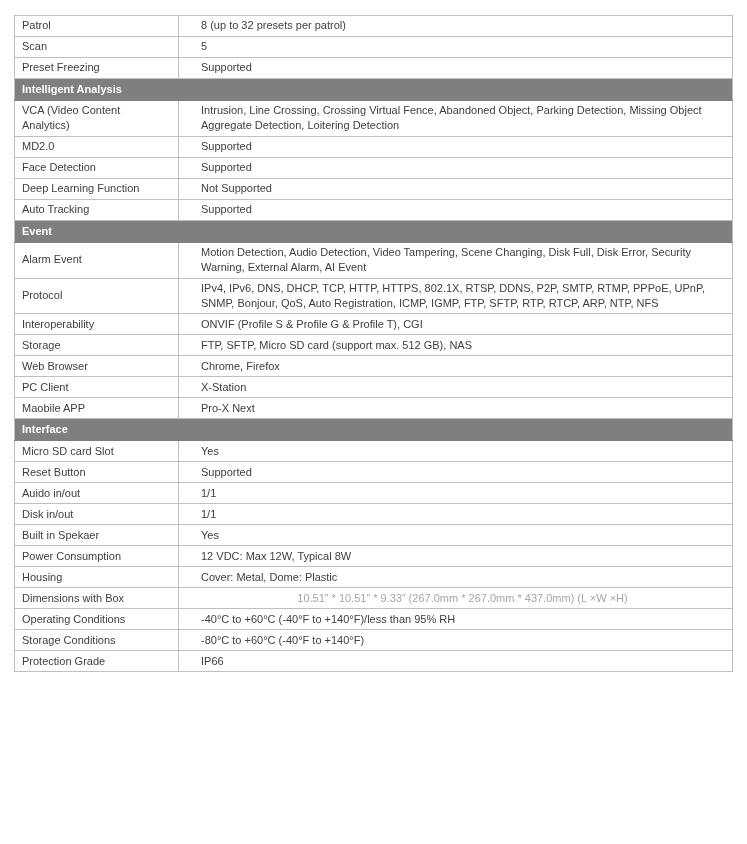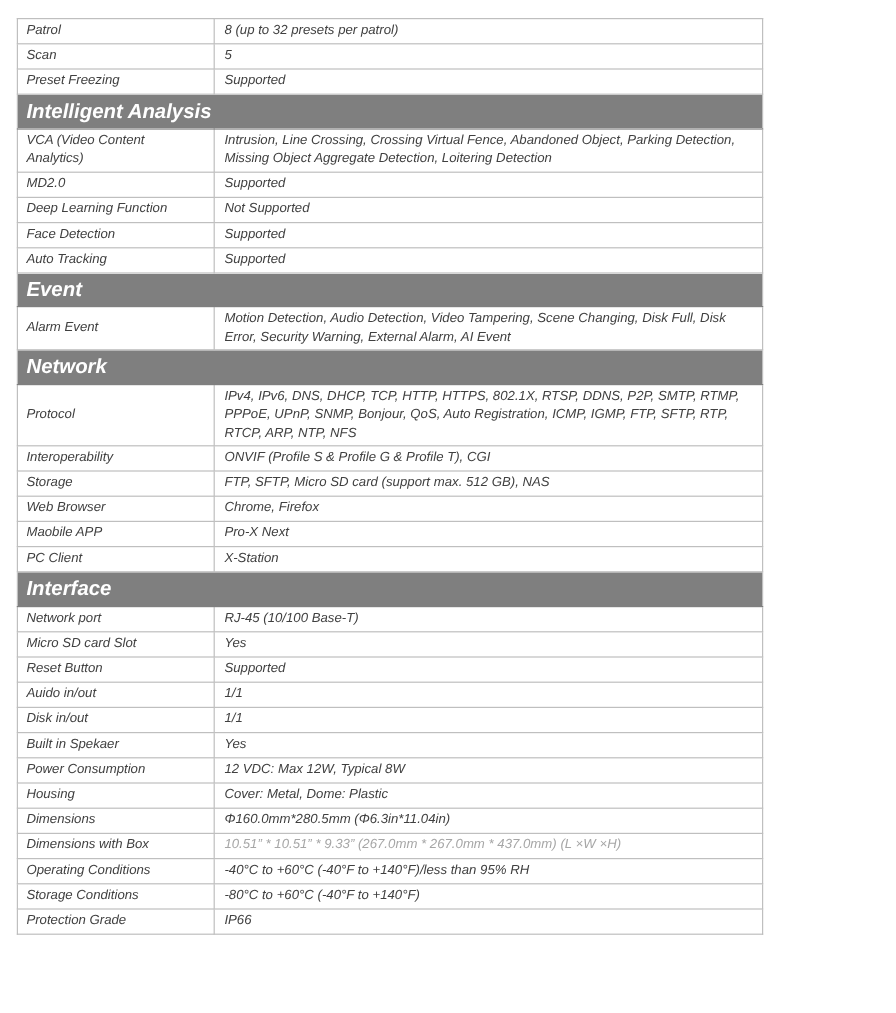--- a/index.html
+++ b/index.html
@@ -13,53 +13,53 @@
     width: 747px;
     height: 844px;
     box-sizing: border-box;
     padding: 15px 14px;
     background: #ffffff;
     overflow: hidden;
   }
   table.spec-table {
     border-collapse: collapse;
     table-layout: fixed;
-    width: 622px;
-    font-style: italic;
+    width: 719px;
   }
   table.spec-table td {
     border: 1px solid var(--border-color, #bfbfbf);
     font-size: 11px;
     line-height: 1.4;
     color: var(--text-color, #404040);
     padding: 2px 8px;
     height: 16px;
     vertical-align: middle;
     overflow: hidden;
   }
   table.spec-table td.label {
     width: 148px;
     padding-left: 7px;
   }
   table.spec-table td.value {
-    padding-left: 8px;
+    padding-left: 22px;
   }
   table.spec-table tr.section-row td {
     background: var(--header-bg, #7f7f7f);
     color: var(--header-text, #ffffff);
     font-weight: bold;
-    font-size: 17px;
+    font-size: 11px;
     border-color: var(--header-bg, #7f7f7f);
     border-left-color: var(--border-color, #bfbfbf);
     border-right-color: var(--border-color, #bfbfbf);
     padding-left: 7px;
     height: 17px;
   }
   table.spec-table td.muted {
     color: var(--muted-color, #a6a6a6);
+    text-align: center;
   }
 </style>
 </head>
 <body>
 
 <div class="page">
   <table class="spec-table">
     <tbody>
         <tr>
           <td class="label">Patrol</td>
@@ -78,71 +78,64 @@
         </tr>
         <tr>
           <td class="label">VCA (Video Content Analytics)</td>
           <td class="value">Intrusion, Line Crossing, Crossing Virtual Fence, Abandoned Object, Parking Detection, Missing Object Aggregate Detection, Loitering Detection</td>
         </tr>
         <tr>
           <td class="label">MD2.0</td>
           <td class="value">Supported</td>
         </tr>
         <tr>
+          <td class="label">Face Detection</td>
+          <td class="value">Supported</td>
+        </tr>
+        <tr>
           <td class="label">Deep Learning Function</td>
           <td class="value">Not Supported</td>
-        </tr>
-        <tr>
-          <td class="label">Face Detection</td>
-          <td class="value">Supported</td>
         </tr>
         <tr>
           <td class="label">Auto Tracking</td>
           <td class="value">Supported</td>
         </tr>
         <tr class="section-row">
           <td colspan="2">Event</td>
         </tr>
         <tr>
           <td class="label">Alarm Event</td>
           <td class="value">Motion Detection, Audio Detection, Video Tampering, Scene Changing, Disk Full, Disk Error, Security Warning, External Alarm, AI Event</td>
-        </tr>
-        <tr class="section-row">
-          <td colspan="2">Network</td>
         </tr>
         <tr>
           <td class="label">Protocol</td>
           <td class="value">IPv4, IPv6, DNS, DHCP, TCP, HTTP, HTTPS, 802.1X, RTSP, DDNS, P2P, SMTP, RTMP, PPPoE, UPnP, SNMP, Bonjour, QoS, Auto Registration, ICMP, IGMP, FTP, SFTP, RTP, RTCP, ARP, NTP, NFS</td>
         </tr>
         <tr>
           <td class="label">Interoperability</td>
           <td class="value">ONVIF (Profile S &amp; Profile G &amp; Profile T), CGI</td>
         </tr>
         <tr>
           <td class="label">Storage</td>
           <td class="value">FTP, SFTP, Micro SD card (support max. 512 GB), NAS</td>
         </tr>
         <tr>
           <td class="label">Web Browser</td>
           <td class="value">Chrome, Firefox</td>
         </tr>
         <tr>
+          <td class="label">PC Client</td>
+          <td class="value">X-Station</td>
+        </tr>
+        <tr>
           <td class="label">Maobile APP</td>
           <td class="value">Pro-X Next</td>
         </tr>
-        <tr>
-          <td class="label">PC Client</td>
-          <td class="value">X-Station</td>
-        </tr>
         <tr class="section-row">
           <td colspan="2">Interface</td>
-        </tr>
-        <tr>
-          <td class="label">Network port</td>
-          <td class="value">RJ-45 (10/100 Base-T)</td>
         </tr>
         <tr>
           <td class="label">Micro SD card Slot</td>
           <td class="value">Yes</td>
         </tr>
         <tr>
           <td class="label">Reset Button</td>
           <td class="value">Supported</td>
         </tr>
         <tr>
@@ -159,24 +152,20 @@
         </tr>
         <tr>
           <td class="label">Power Consumption</td>
           <td class="value">12 VDC: Max 12W, Typical 8W</td>
         </tr>
         <tr>
           <td class="label">Housing</td>
           <td class="value">Cover: Metal, Dome: Plastic</td>
         </tr>
         <tr>
-          <td class="label">Dimensions</td>
-          <td class="value">Φ160.0mm*280.5mm (Φ6.3in*11.04in)</td>
-        </tr>
-        <tr>
           <td class="label">Dimensions with Box</td>
           <td class="value muted">10.51” * 10.51” * 9.33” (267.0mm * 267.0mm * 437.0mm) (L ×W ×H)</td>
         </tr>
         <tr>
           <td class="label">Operating Conditions</td>
           <td class="value">-40°C to +60°C (-40°F to +140°F)/less than 95% RH</td>
         </tr>
         <tr>
           <td class="label">Storage Conditions</td>
           <td class="value">-80°C to +60°C (-40°F to +140°F)</td>

